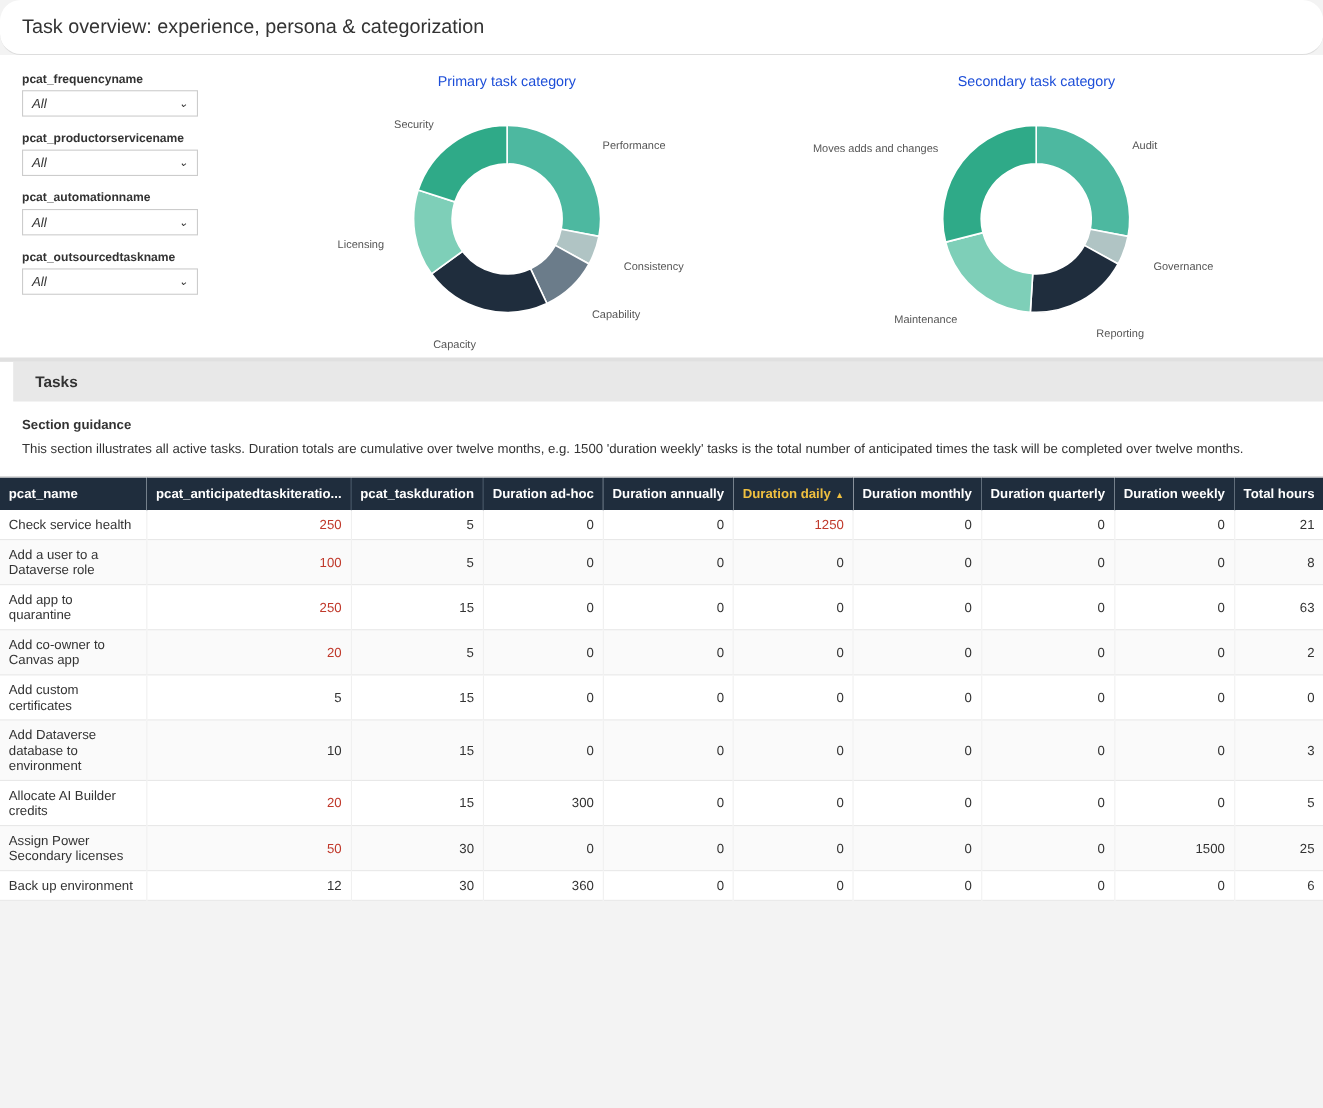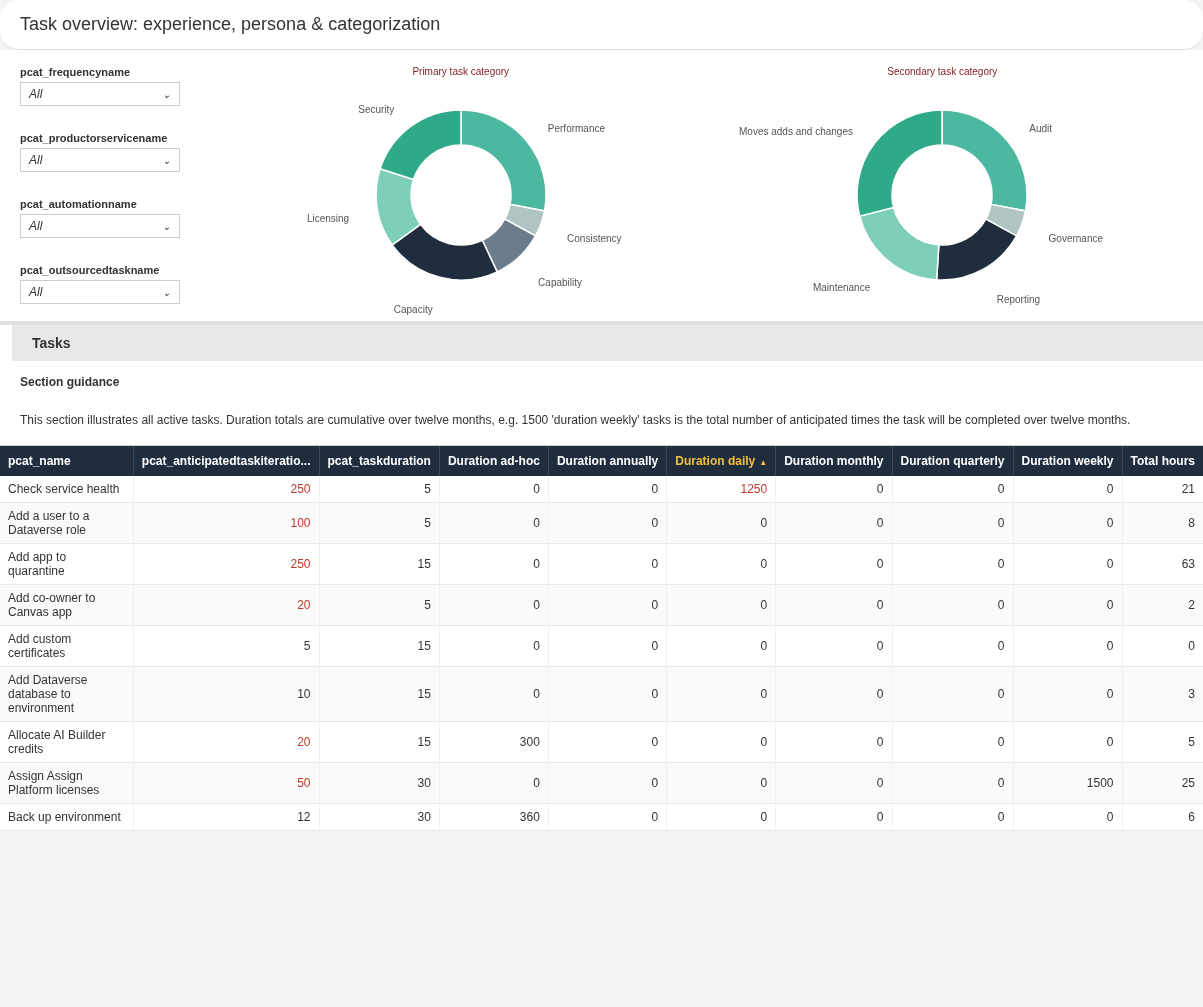--- a/index.html
+++ b/index.html
@@ -19,21 +19,21 @@
       display: flex;
       padding: 16px 20px;
       border-bottom: 4px solid #e0e0e0;
     }
 
     .filters {
       width: 200px;
       flex-shrink: 0;
       display: flex;
       flex-direction: column;
-      gap: 26px;
+      gap: 14px;
     }
 
     .filter-group label {
       font-weight: 700;
       font-size: 11px;
       display: block;
       margin-bottom: 4px;
     }
 
     .filter-select {
@@ -56,23 +56,23 @@
       align-items: center;
     }
 
     .chart-container {
       display: flex;
       flex-direction: column;
       align-items: center;
     }
 
     .chart-title {
-      font-size: 10px;
+      font-size: 13px;
       margin-bottom: 8px;
-      color: #7f1d1d;
+      color: #1d4ed8;
     }
 
     .donut-wrap {
       position: relative;
       width: 220px;
       height: 220px;
     }
 
     .donut-wrap svg {
       width: 100%;
@@ -225,21 +225,21 @@
             <path d="M 104.66280584000835 194.8322719164031 A 85 85 0 0 1 27.670431304066355 131.13864040901262 L 61.57084194356844 122.43449435824272 A 50 50 0 0 0 106.86047402353432 159.9013364214136 Z" fill="#7ecfb8" stroke="#fff" stroke-width="1.5"></path>
             <path d="M 27.670431304066355 131.13864040901262 A 85 85 0 0 1 109.99999999999999 25 L 109.99999999999999 60 A 50 50 0 0 0 61.57084194356844 122.43449435824272 Z" fill="#2faa88" stroke="#fff" stroke-width="1.5"></path>
           </svg><div class="donut-label" style="position: absolute; font-size: 10px; color: rgb(85, 85, 85); white-space: nowrap; left: 89.5764%; top: 17.2596%;">Audit</div><div class="donut-label" style="position: absolute; font-size: 10px; color: rgb(85, 85, 85); white-space: nowrap; left: 98.3271%; top: 67.3988%;">Governance</div><div class="donut-label" style="position: absolute; font-size: 10px; color: rgb(85, 85, 85); white-space: nowrap; left: 74.7446%; top: 95.0103%;">Reporting</div><div class="donut-label" style="position: absolute; font-size: 10px; color: rgb(85, 85, 85); white-space: nowrap; right: 82.7404%; top: 89.5764%;">Maintenance</div><div class="donut-label" style="position: absolute; font-size: 10px; color: rgb(85, 85, 85); white-space: nowrap; right: 90.5852%; top: 18.5189%;">Moves adds and changes</div></div>
     </div>
   </div>
 </div>
 
 <div class="tasks-section">
   <div class="tasks-header">Tasks</div>
   <div class="guidance">
-    <div style="font-weight:600; margin-bottom:20px;">Section guidance</div>
+    <div style="font-weight:600; margin-bottom:4px;">Section guidance</div>
     <div>This section illustrates all active tasks. Duration totals are cumulative over twelve months, e.g. 1500 'duration weekly' tasks is the total number of anticipated times the task will be completed over twelve months.</div>
   </div>
   <div class="table-container">
     <table id="tasks-table">
       <thead id="table-head">
           <tr>
             <th>pcat_name</th>
             <th>pcat_anticipatedtaskiteratio...</th>
             <th>pcat_taskduration</th>
             <th>Duration ad-hoc</th>
@@ -330,21 +330,21 @@
             <td class="num-cell">15</td>
             <td class="num-cell">300</td>
             <td class="num-cell">0</td>
             <td class="num-cell">0</td>
             <td class="num-cell">0</td>
             <td class="num-cell">0</td>
             <td class="num-cell">0</td>
             <td class="num-cell">5</td>
           </tr>
           <tr>
-            <td>Assign Assign Platform licenses</td>
+            <td>Assign Power Secondary licenses</td>
             <td class="num-cell red">50</td>
             <td class="num-cell">30</td>
             <td class="num-cell">0</td>
             <td class="num-cell">0</td>
             <td class="num-cell">0</td>
             <td class="num-cell">0</td>
             <td class="num-cell">0</td>
             <td class="num-cell">1500</td>
             <td class="num-cell">25</td>
           </tr>

